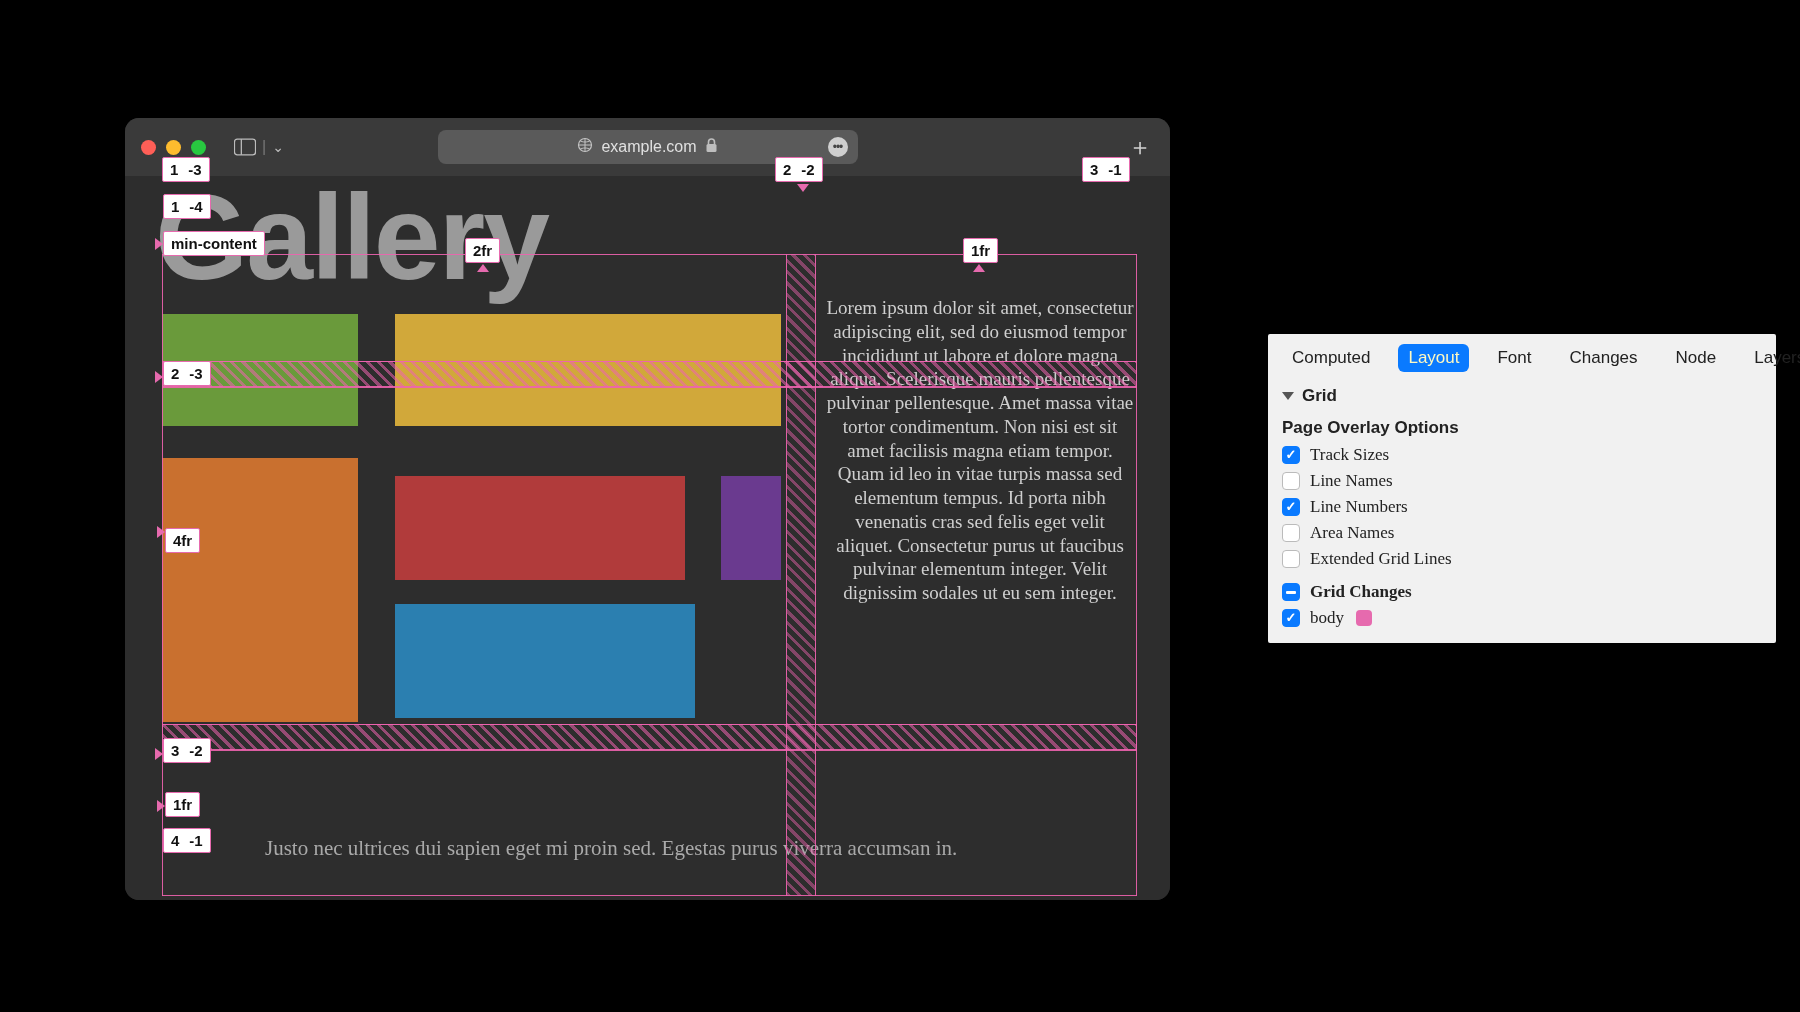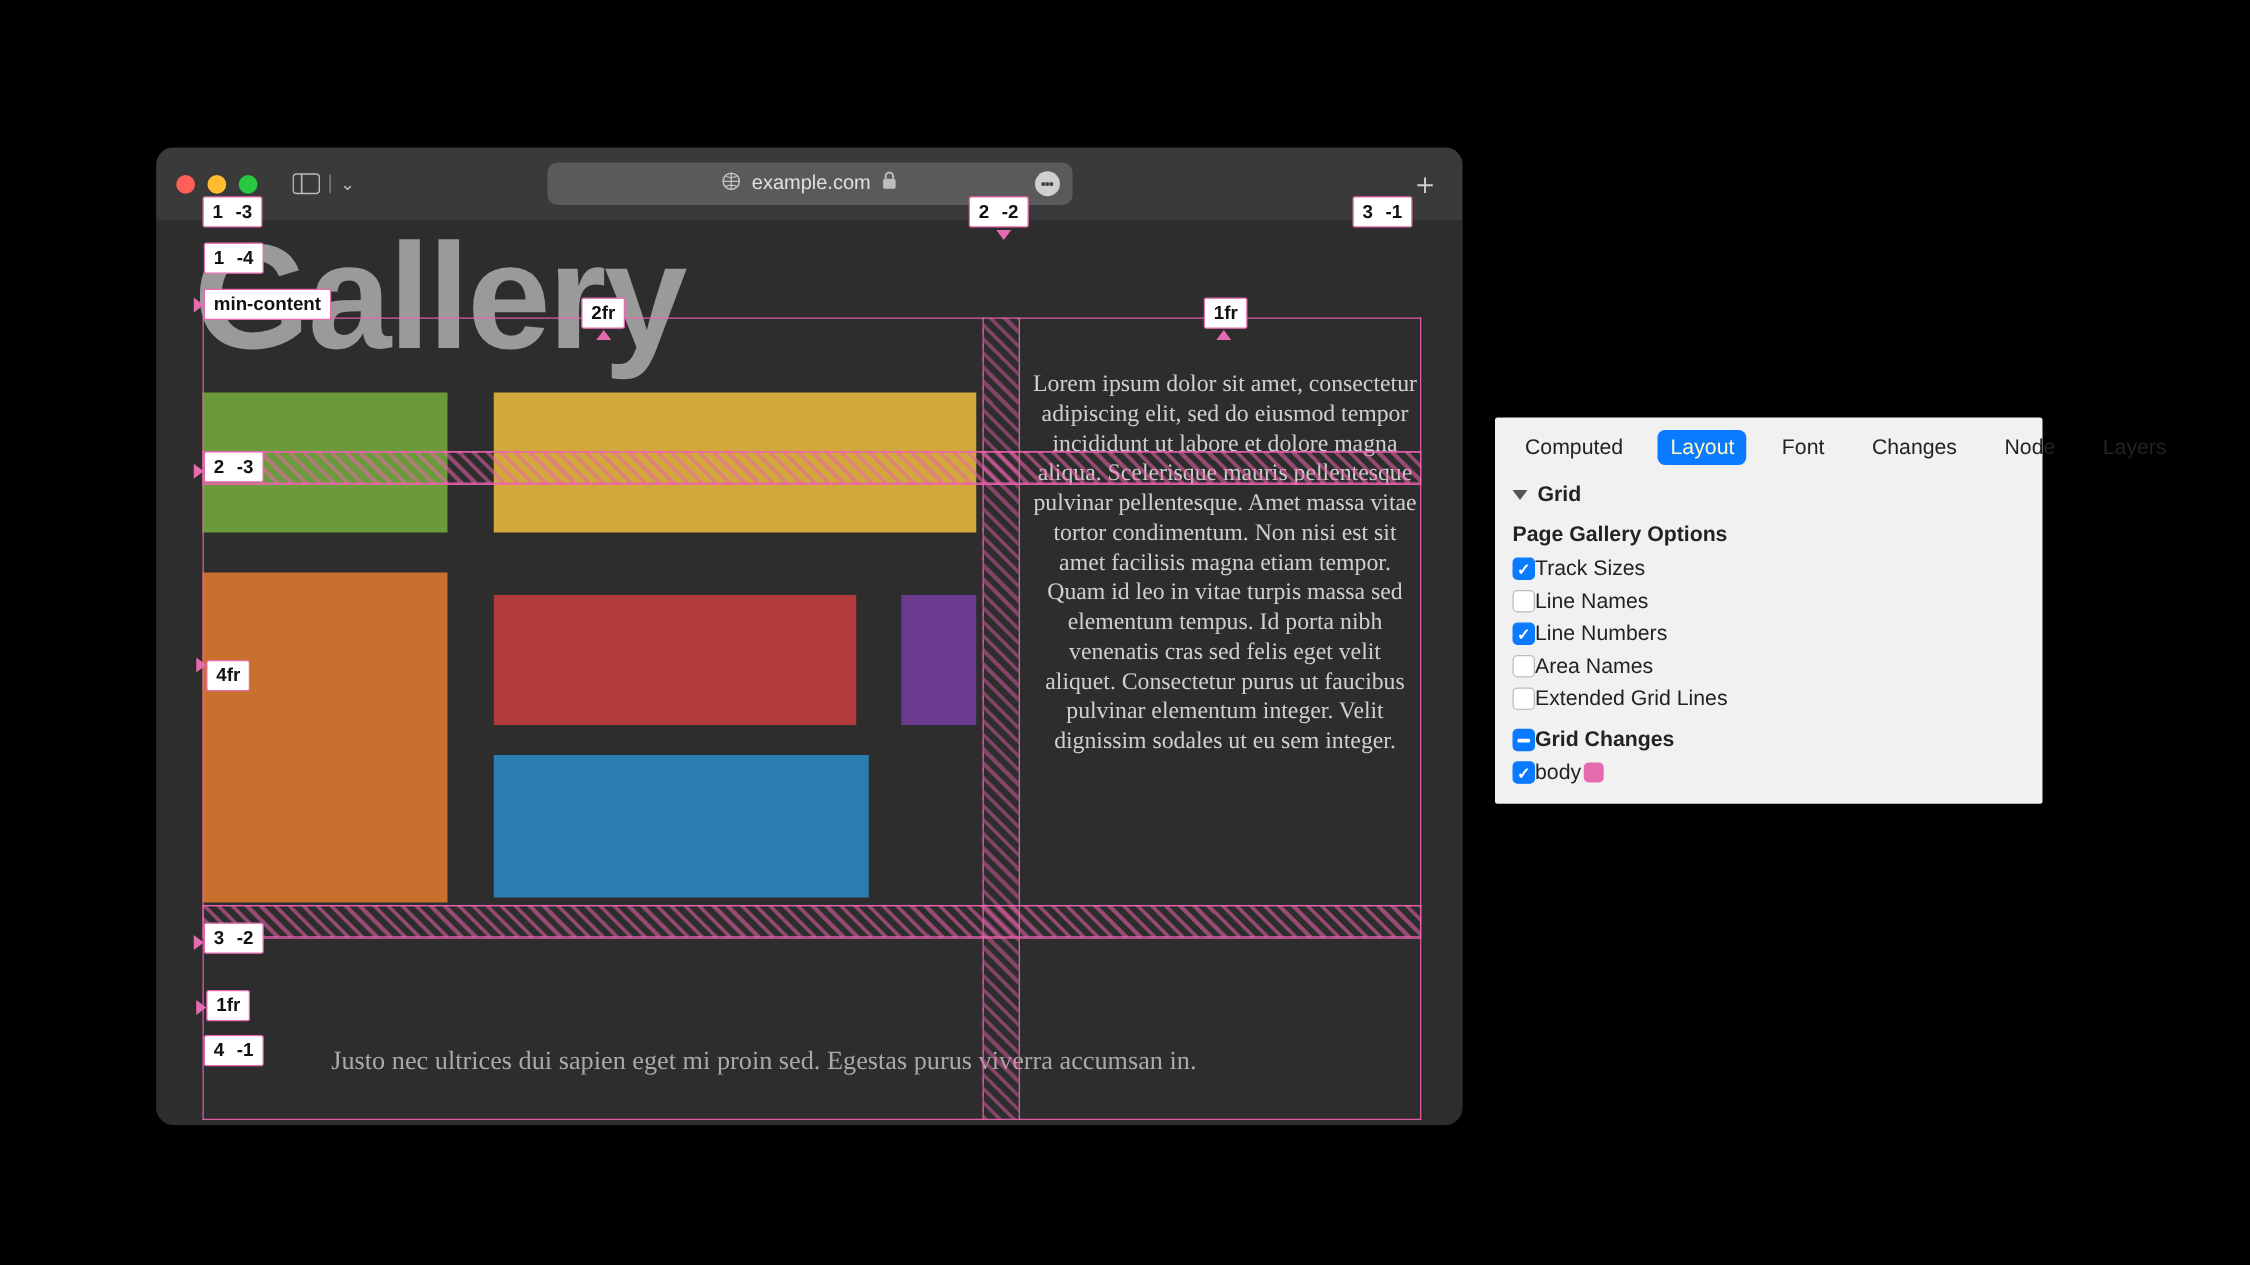--- a/index.html
+++ b/index.html
@@ -136,22 +136,22 @@
     border-left:6px solid transparent;
     border-right:6px solid transparent;
   }
   .tick.down { border-top:8px solid #e66aae; }
   .tick.right{ border-top:6px solid transparent;border-bottom:6px solid transparent;border-left:8px solid #e66aae; border-right:none;}
   .tick.up   { border-bottom:8px solid #e66aae; border-top:none;}
 
   
   .panel {
     position:absolute;
-    left:1196px; top:334px;
-    width:438px;
+    left:1268px; top:334px;
+    width:508px;
     background:#f1f1f1;
     color:#222;
     font-size:17px;
     border-radius:2px;
     padding-bottom:8px;
   }
   .tabs {
     display:flex; gap:18px;
     padding:10px 14px 8px;
     font-size:17px;
@@ -164,21 +164,21 @@
   .disclosure {
     display:flex; align-items:center; gap:8px; font-weight:700; padding:4px 0;
   }
   .disclosure .tri {
     width:0;height:0;
     border-left:6px solid transparent;
     border-right:6px solid transparent;
     border-top:8px solid #555;
   }
   .subhead { font-weight:700; padding:8px 0 4px; }
-  .opt { display:flex; align-items:center; padding:3px 0; }
+  .opt { display:flex; align-items:center; gap:10px; padding:3px 0;font-family:Liberation Serif, serif; }
   .chk {
     width:18px;height:18px;border-radius:4px;
     border:1px solid #bbb; background:#fff;
     display:flex;align-items:center;justify-content:center;
     font-size:13px;color:#fff;
   }
   .chk.on { background:#0a7aff; border-color:#0a7aff; }
   .chk.on::after { content:"✓"; color:#fff; font-weight:700; }
   .chk.minus { background:#0a7aff; border-color:#0a7aff; }
   .chk.minus::after { content:""; width:10px;height:3px;background:#fff;border-radius:1px; display:block;}
@@ -322,21 +322,21 @@
     <div class="tab">Node</div>
     <div class="tab">Layers</div>
   </div>
 
   <div class="section">
     <div class="disclosure">
       <span class="tri"></span>
       <span>Grid</span>
     </div>
 
-    <div class="subhead">Page Gallery Options</div>
+    <div class="subhead">Page Overlay Options</div>
 
     <div class="opt">
       <span class="chk on"></span>
       <span>Track Sizes</span>
     </div>
     <div class="opt">
       <span class="chk"></span>
       <span>Line Names</span>
     </div>
     <div class="opt">

